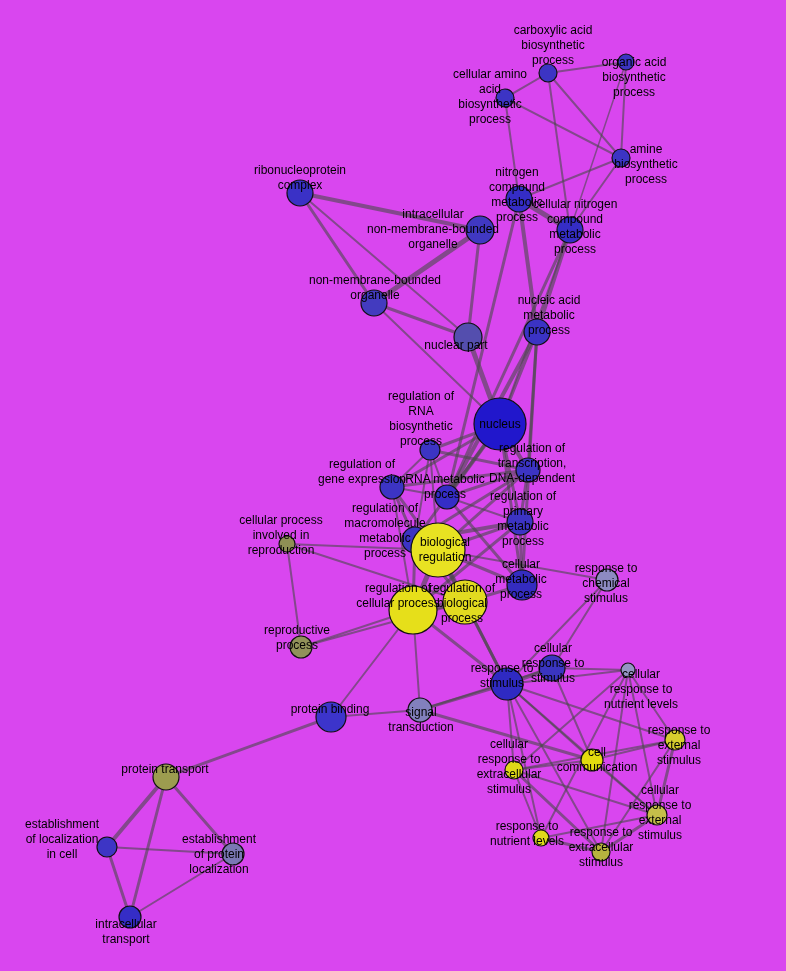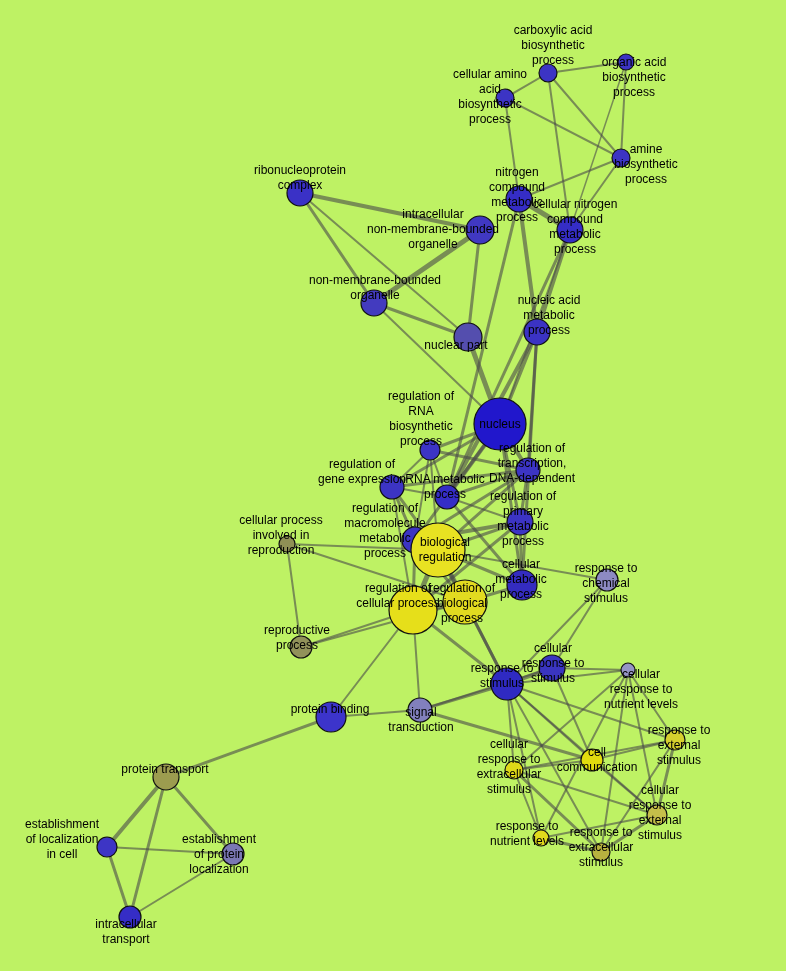--- a/index.html
+++ b/index.html
@@ -5,21 +5,21 @@
   html, body {
     margin: 0;
     padding: 0;
     background: #ffffff;
     font-family: "Liberation Sans", sans-serif;
   }
   .canvas-wrap {
     position: relative;
     width: 786px;
     height: 971px;
-    background: #bef264;
+    background: #d946ef;
     overflow: hidden;
   }
   svg.graph {
     display: block;
     width: 786px;
     height: 971px;
   }
   svg.graph text {
     font-family: "Liberation Sans", sans-serif;
     font-size: 12px;

